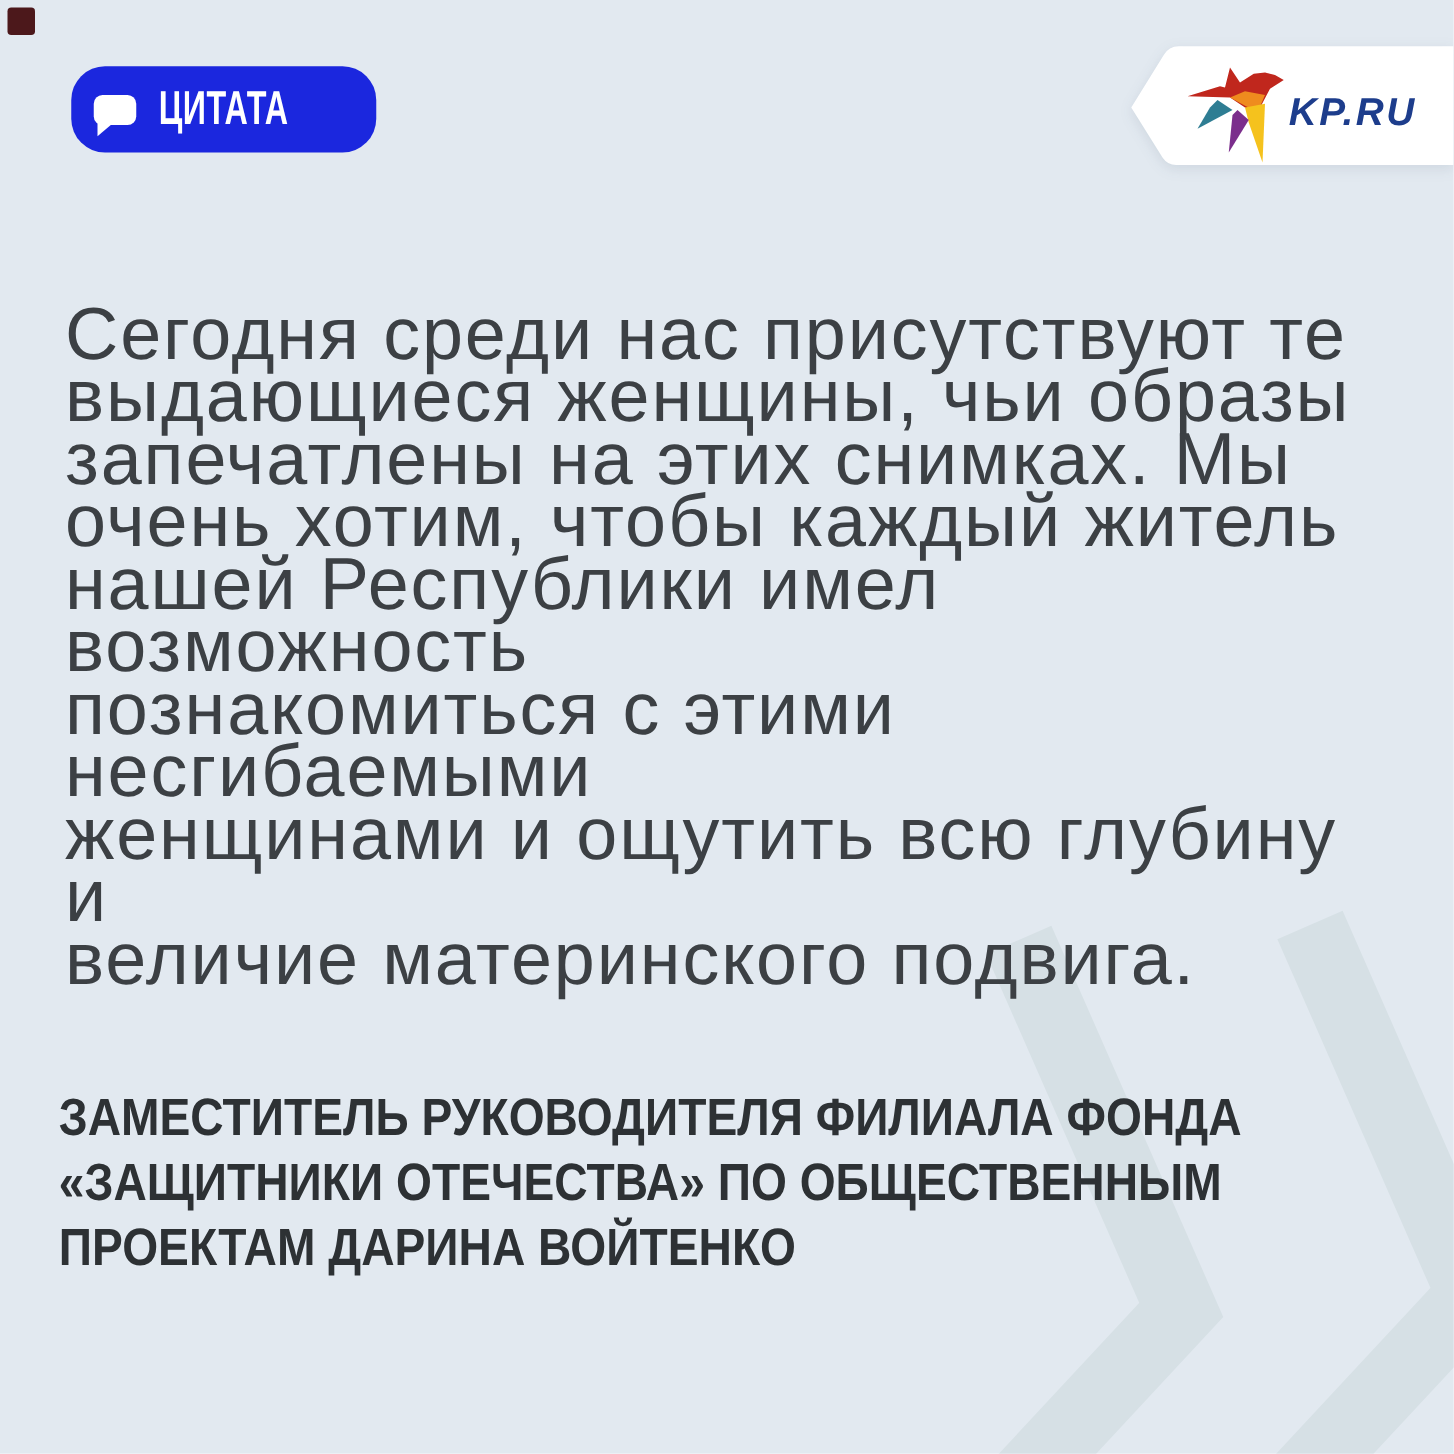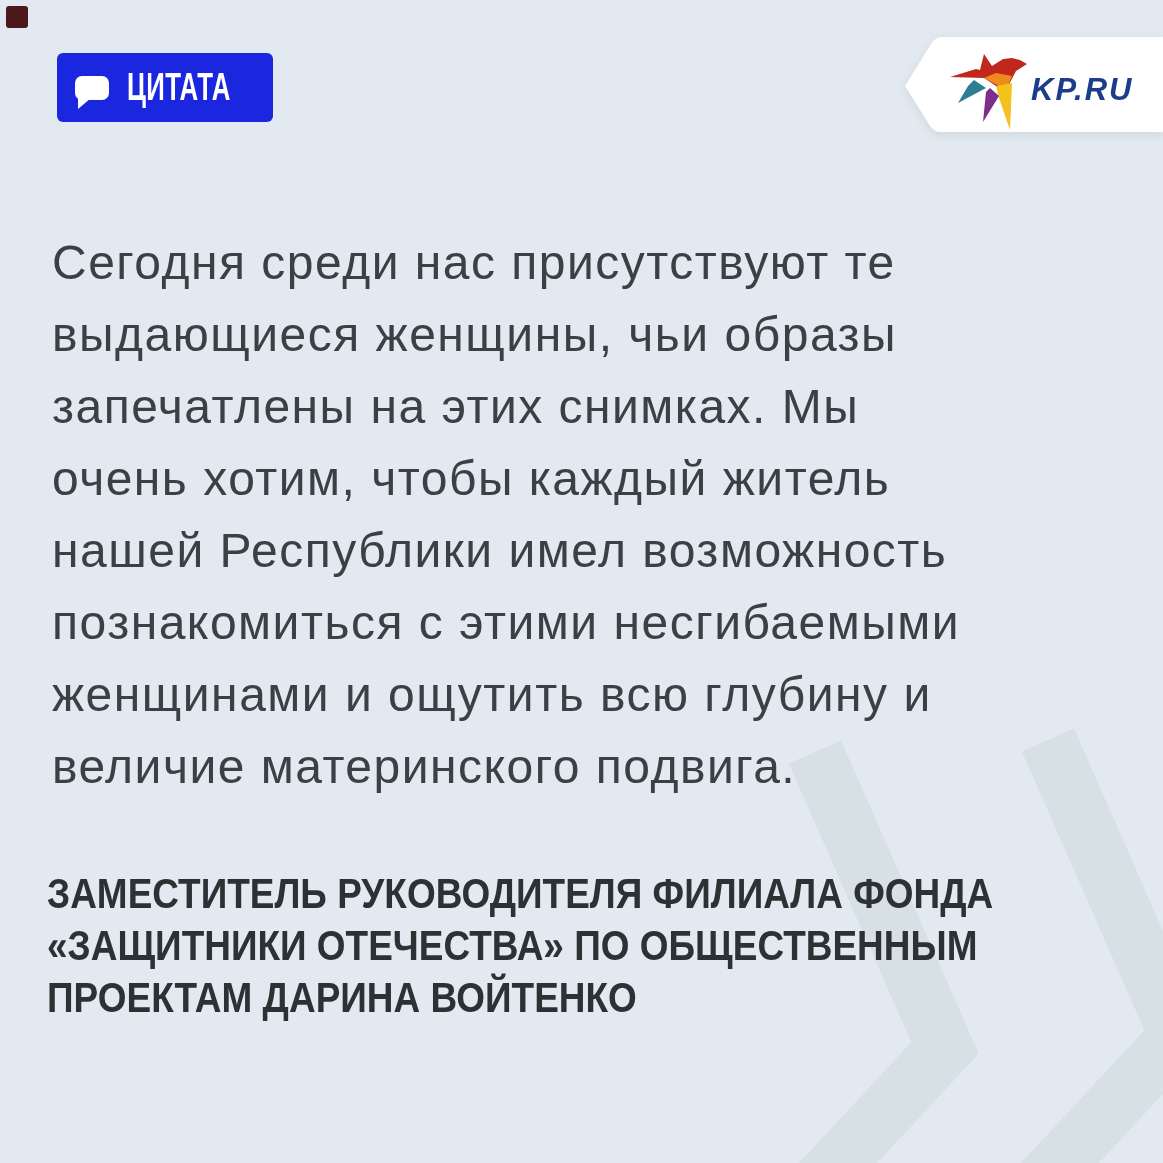--- a/index.html
+++ b/index.html
@@ -15,40 +15,40 @@
   .canvas{position:relative;width:1163px;height:1163px;background:var(--background);overflow:hidden;}
 
   
   .watermark{position:absolute;left:0;top:0;width:1163px;height:1163px;z-index:0;}
 
   
   .corner-square{position:absolute;left:6px;top:6px;width:22px;height:22px;
     background:var(--corner-square);border-radius:3px;z-index:2;}
 
   
-  .badge{position:absolute;left:57px;top:53px;width:216px;height:69px;
-    background:var(--badge-blue);border-radius:6px;display:flex;align-items:center;
+  .badge{position:absolute;left:57px;top:53px;width:244px;height:69px;
+    background:var(--badge-blue);border-radius:27px;display:flex;align-items:center;
     padding-left:18px;z-index:3;}
   .bubble{position:relative;width:34px;height:24px;background:var(--badge-text);
     border-radius:7px;flex:0 0 auto;}
   .bubble::after{content:"";position:absolute;left:3px;bottom:-9px;width:0;height:0;
     border-top:11px solid var(--badge-text);border-right:13px solid transparent;}
   .badge-label{margin-left:18px;color:var(--badge-text);font-weight:bold;font-size:38px;
     line-height:69px;letter-spacing:0.5px;transform:scaleX(0.68);transform-origin:left center;
     white-space:nowrap;}
 
   
   .kp-banner{position:absolute;left:900px;top:28px;width:263px;height:112px;z-index:3;}
   .kp-banner svg{filter:drop-shadow(0 3px 5px rgba(40,60,90,0.10));}
   .kp-logo-text{position:absolute;left:131px;top:44px;color:var(--logo-navy);
     font-weight:bold;font-size:31px;letter-spacing:2px;white-space:nowrap;font-style:italic;}
 
   
-  .quote{position:absolute;left:52px;top:227px;width:1065px;z-index:2;
-    color:var(--quote-text);font-size:48px;line-height:72px;letter-spacing:1.5px;
+  .quote{position:absolute;left:52px;top:242px;width:1065px;z-index:2;
+    color:var(--quote-text);font-size:59px;line-height:50px;letter-spacing:1.5px;
     white-space:pre-line;}
 
   
   .attribution{position:absolute;left:47px;top:868px;width:1163px;z-index:2;
     color:var(--attribution-text);font-weight:bold;font-size:42px;line-height:52px;
     transform:scaleX(0.88);transform-origin:left top;white-space:pre-line;}
 </style>
 </head>
 <body>
 

